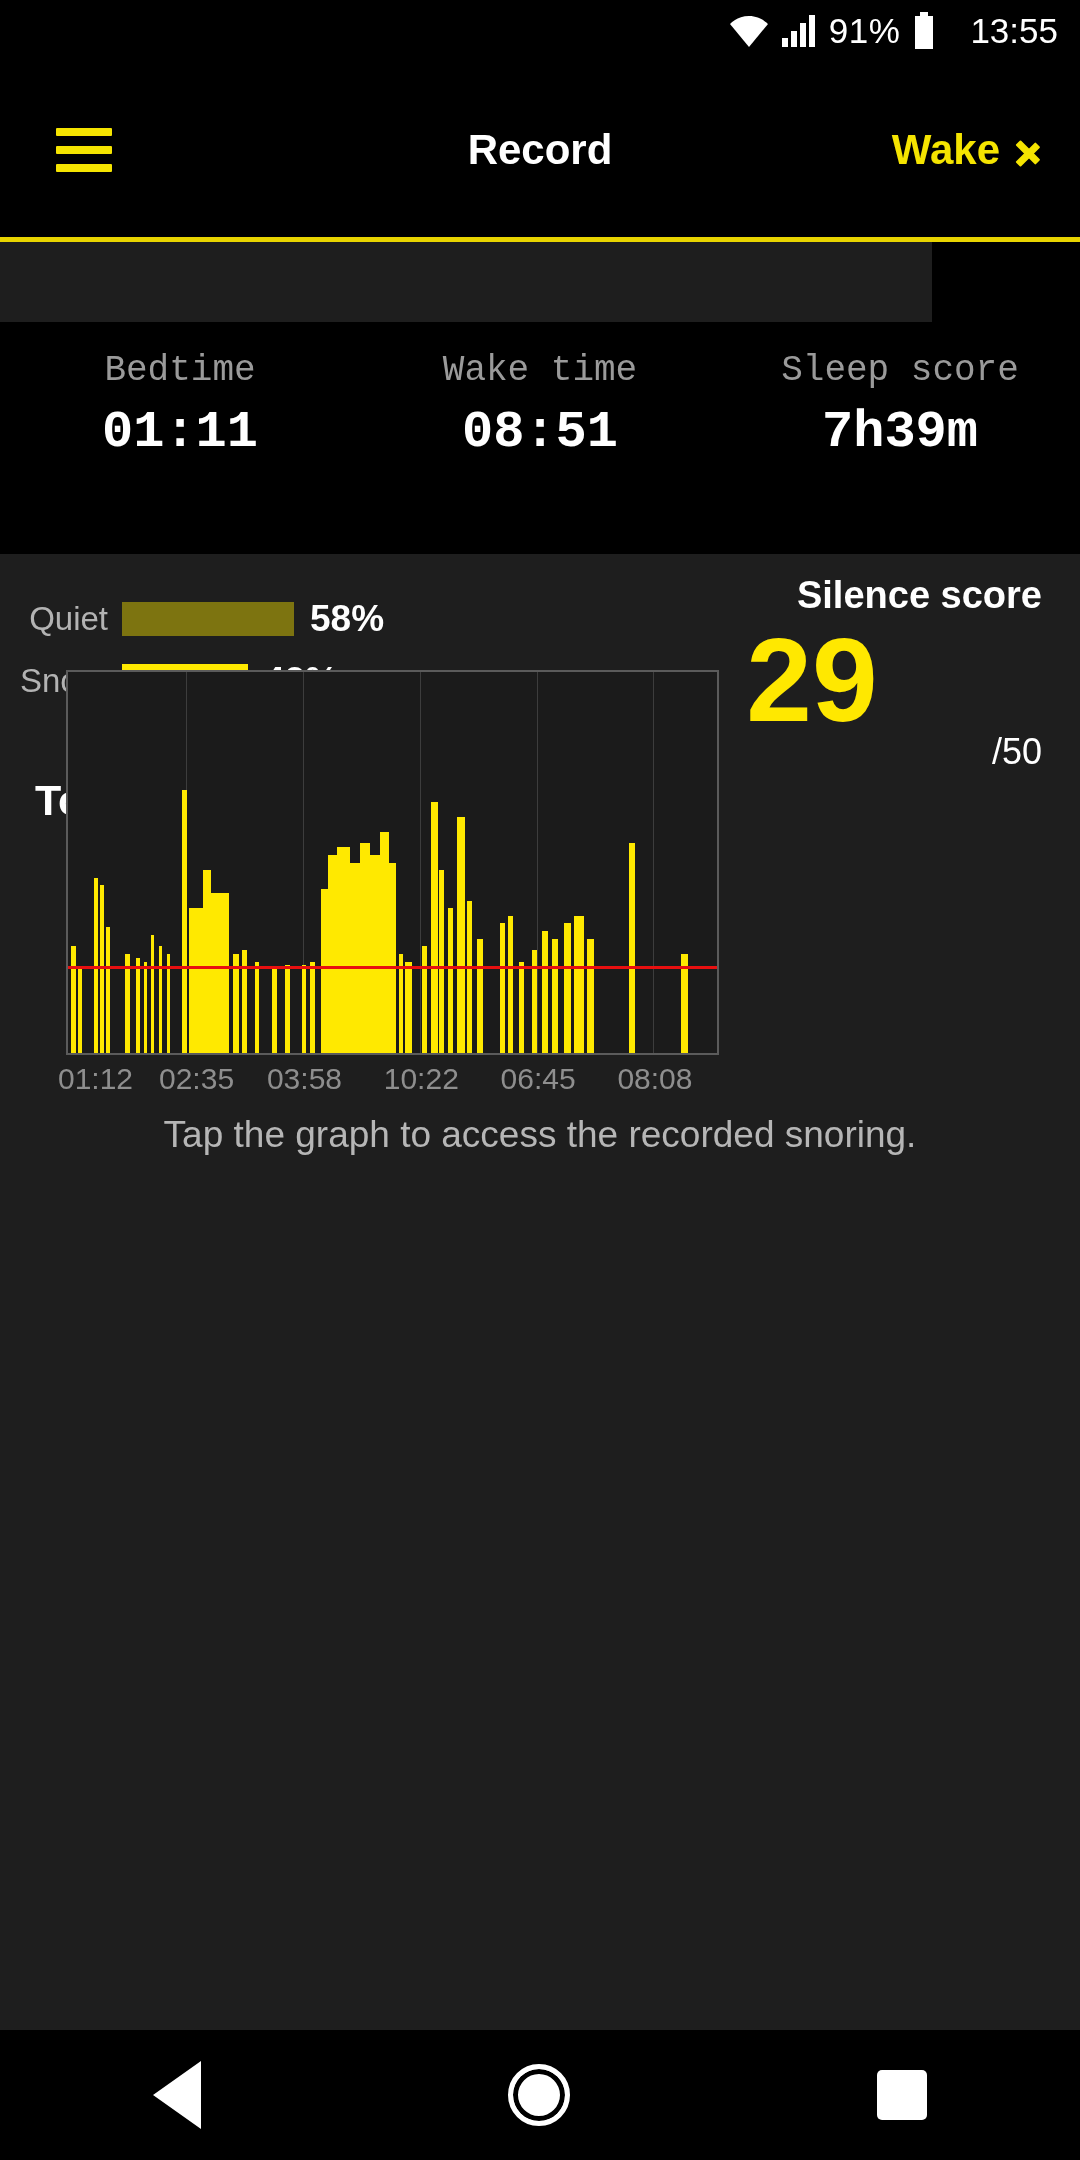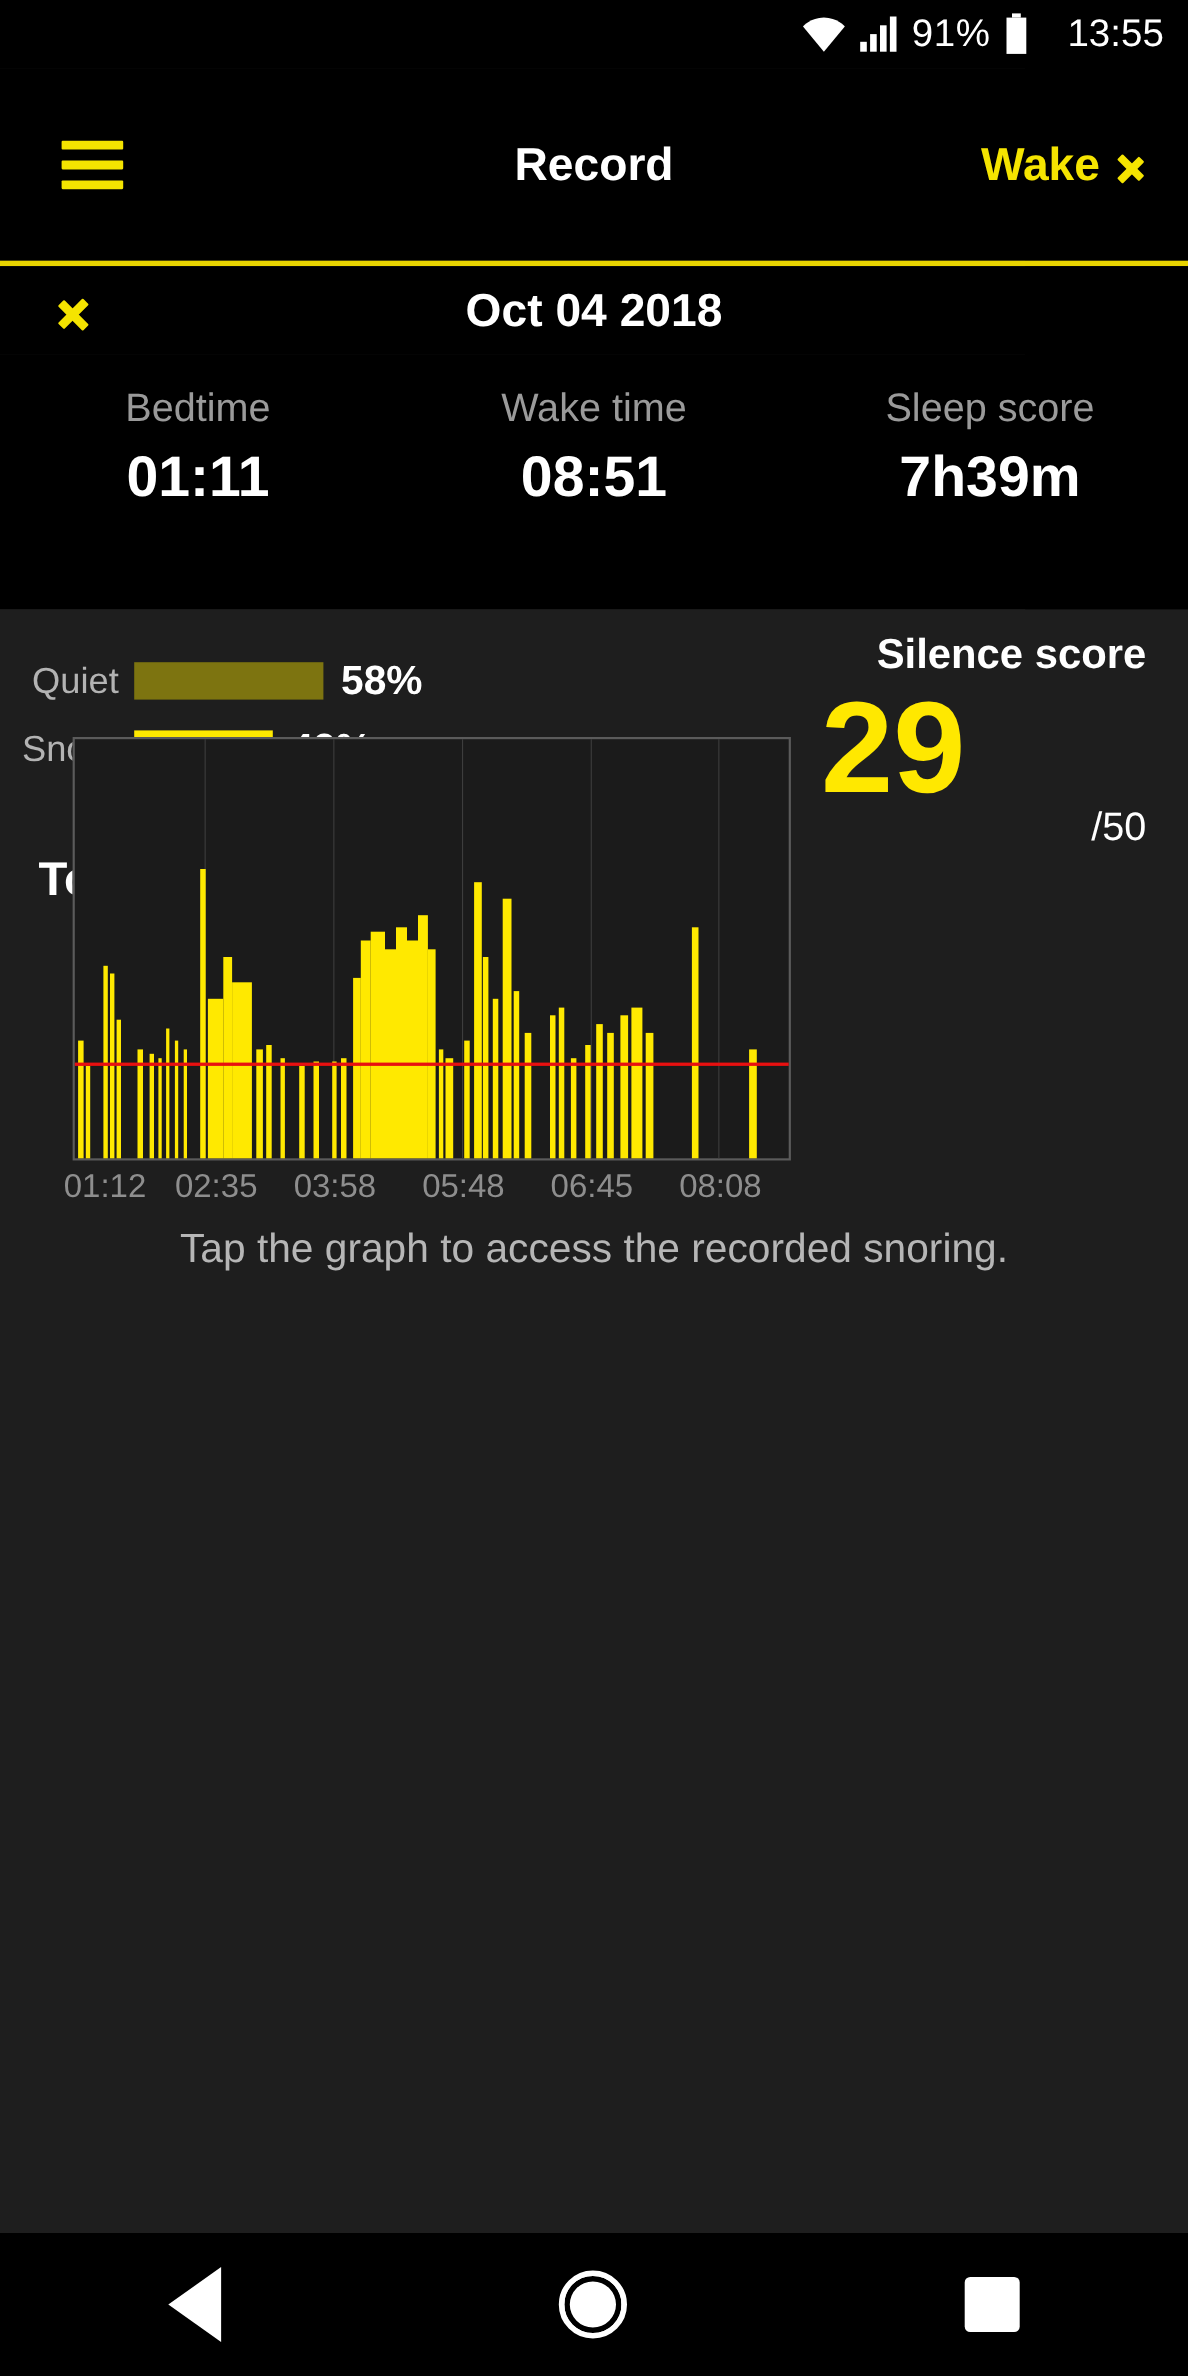--- a/index.html
+++ b/index.html
@@ -65,21 +65,21 @@
   }
   .chev-l::before { top:10px; transform:rotate(-45deg); transform-origin:right center; }
   .chev-l::after  { top:34px; transform:rotate(45deg); transform-origin:right center; }
   .date-title {
     width:1080px; text-align:center; color:#fff; font-size:42px; font-weight:bold;
   }
 
   
   .stats {
     position:absolute; top:322px; left:0; width:1080px; height:232px;
-    background:#000; display:flex;
+    background:#000; display:flex;font-family:Liberation Mono, monospace;
   }
   .stat { flex:1; display:flex; flex-direction:column; align-items:center; padding-top:28px; }
   .stat-label { color:#9a9a9a; font-size:36px; font-weight:400; }
   .stat-value { color:#fff; font-size:52px; font-weight:bold; margin-top:12px; }
 
   
   .content { position:absolute; top:554px; left:0; width:1080px; height:1476px; background:#1e1e1e; }
 
   .ratio-block { position:absolute; top:34px; left:0; width:560px; }
   .ratio-row { display:flex; align-items:center; height:62px; }
@@ -179,24 +179,20 @@
         <span></span>
     </div>
     <div class="appbar-title">Record</div>
     <div class="appbar-right">
       <span class="lbl">Wake</span>
       <span class="chev-r"></span>
     </div>
   </div>
   <div class="divider-line"></div>
 
-  <div class="datebar">
-    <span class="chev-l"></span>
-    <div class="date-title">Oct 04 2018</div>
-  </div>
 
   <div class="stats">
     <div class="stat">
       <div class="stat-label">Bedtime</div>
       <div class="stat-value">01:11</div>
     </div>
     <div class="stat">
       <div class="stat-label">Wake time</div>
       <div class="stat-value">08:51</div>
     </div>
@@ -291,21 +287,21 @@
           <div class="bar" style="left: 561.385px; width: 5.192px; height: 209.55px; background: rgb(255, 233, 0);"></div>
           <div class="bar" style="left: 613.305px; width: 6.49px; height: 99.06px; background: rgb(255, 233, 0);"></div>
         </div>
       <div class="threshold" id="threshold-line" style="bottom: 85.82px; background: rgb(232, 16, 16);"></div>
     </div>
 
     <div class="xlabels" id="xlabels">
         <div class="xlabel" style="left: 57.96px;">01:12</div>
         <div class="xlabel" style="left: 159px;">02:35</div>
         <div class="xlabel" style="left: 266.938px;">03:58</div>
-        <div class="xlabel" style="left: 383.758px;">05:48</div>
+        <div class="xlabel" style="left: 383.758px;">10:22</div>
         <div class="xlabel" style="left: 500.578px;">06:45</div>
         <div class="xlabel" style="left: 617.398px;">08:08</div>
       </div>
 
     <div class="hint">Tap the graph to access the recorded snoring.</div>
   </div>
 
   <div class="navbar">
     <div class="nav-back"></div>
     <div class="nav-home"></div>

